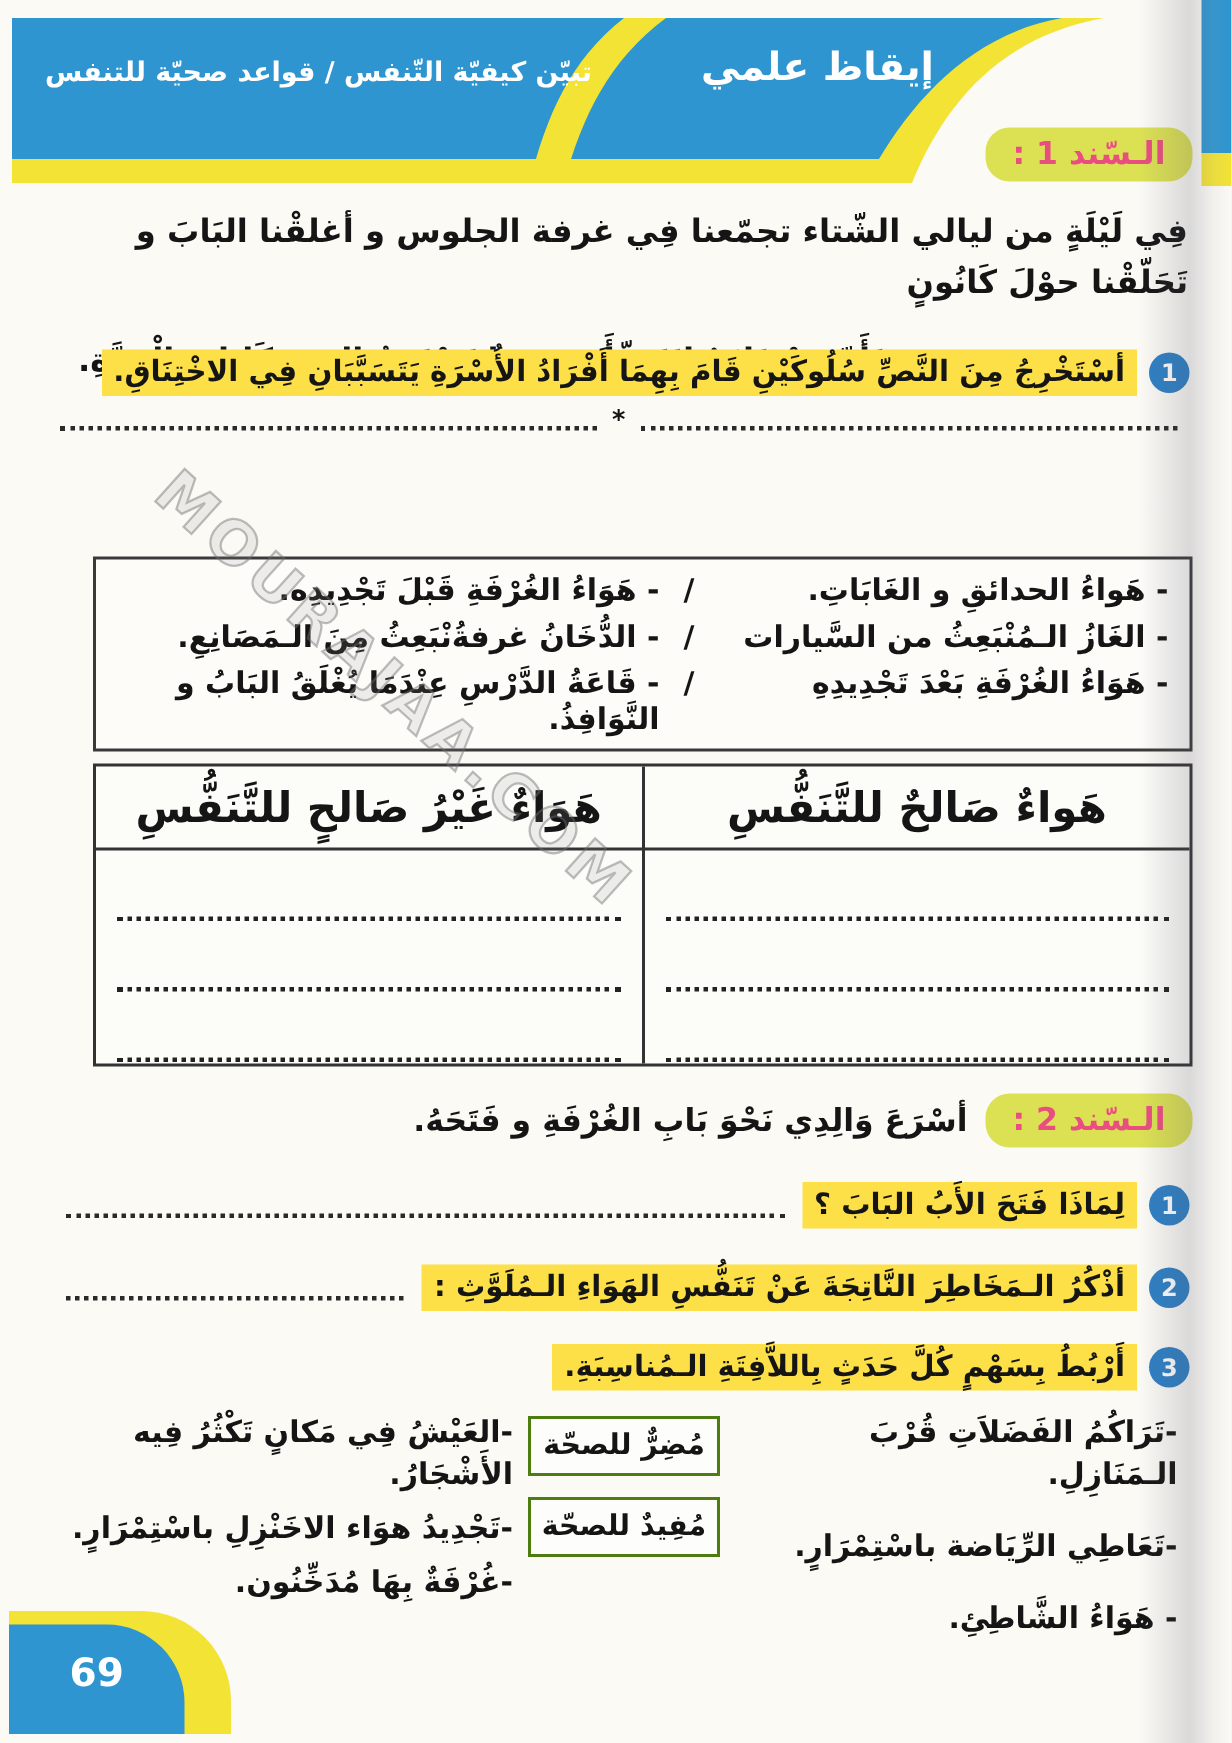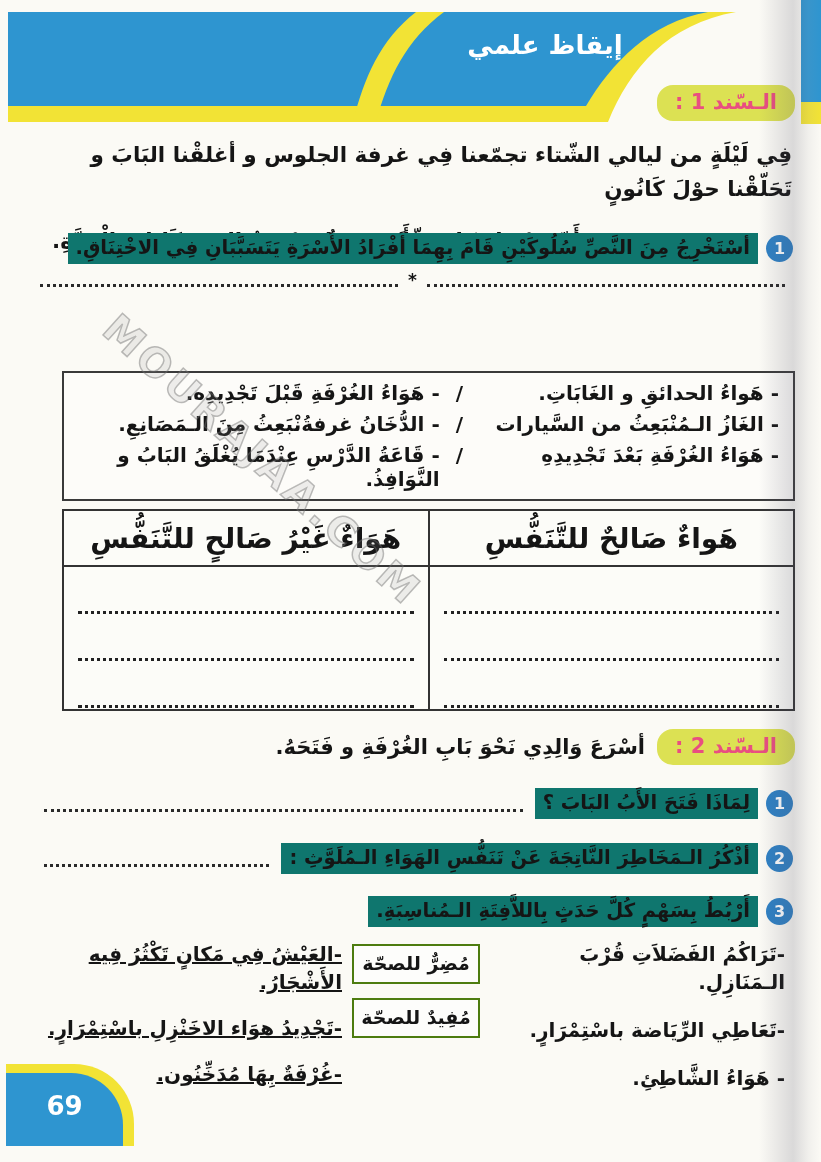--- a/index.html
+++ b/index.html
@@ -23,21 +23,21 @@
   #sanad1-pill{position:absolute; top:85px; right:26px;}
   
   .intro{position:absolute; top:138px; left:52px; width:740px; direction:rtl;
     font-size:21.5px; font-weight:bold; line-height:34px;}
   .intro .l1{text-align:right; margin-bottom:18px;}
   .intro .l2{text-align:left;}
   
   .qrow{position:absolute; left:40px; right:28px; display:flex; direction:rtl; align-items:center; gap:8px;}
   .qnum{flex:0 0 auto; width:27px; height:27px; border-radius:50%; background:#2e80c4; color:#fff;
     font-size:16px; font-weight:bold; display:flex; align-items:center; justify-content:center;}
-  .hl{background:#0f766e; padding:3px 8px 5px; font-size:19.5px; font-weight:bold; direction:rtl;}
+  .hl{background:#fde047; padding:3px 8px 5px; font-size:19.5px; font-weight:bold; direction:rtl;}
   .dotfill{flex:1; border-bottom:3px dotted #2a2a2a; height:14px; margin:0 4px;}
   #q1s1{top:233px;}
   .starline{position:absolute; top:272px; left:40px; right:36px; display:flex; align-items:flex-end; gap:10px;}
   .starline .seg{flex:1; border-bottom:3px dotted #2a2a2a; height:12px;}
   .star{font-size:17px; font-weight:bold; line-height:14px;}
   #q2s1{top:331px;}
   
   .items-box{position:absolute; left:62px; top:371px; width:733px; height:130px;
     border:2px solid #3a3a3a; direction:rtl; display:flex; flex-direction:column;
     justify-content:space-around; padding:4px 14px; box-sizing:border-box; background:rgba(255,255,255,0.45);}
@@ -58,43 +58,44 @@
   #q1s2{top:788px;}
   #q2s2{top:843px;}
   #q3s2{top:896px;}
   
   .matching{position:absolute; top:940px; left:42px; right:36px; display:flex; direction:rtl; justify-content:space-between;}
   .m-col{display:flex; flex-direction:column; direction:rtl; font-weight:bold;}
   .m-col.events-a{width:295px; text-align:right; font-size:20px; gap:20px; line-height:28px;}
   .m-col.labels{width:128px; gap:14px; margin-top:4px;}
   .label-box{border:2px solid #4d7c0f; padding:6px 6px 8px; text-align:center; font-size:19px;
     font-weight:bold; background:rgba(255,255,255,0.6);}
-  .m-col.events-b{width:300px; text-align:right; font-size:20px; gap:18px; line-height:28px;text-decoration:underline;}
-  
-  .page-badge-outer{position:absolute; left:6px; bottom:16px; width:128px; height:82px;
-    background:#f2e335; border-top-right-radius:60px;}
+  .m-col.events-b{width:300px; text-align:right; font-size:20px; gap:8px; line-height:28px;}
+  
+  .page-badge-outer{position:absolute; left:6px; bottom:6px; width:128px; height:82px;
+    background:#f2e335; border-top-right-radius:60px;padding-left:20px;}
   .page-badge-inner{position:absolute; left:0; bottom:0; width:117px; height:73px; background:#2e95d0;
     border-top-right-radius:52px; display:flex; align-items:center; justify-content:center;}
   .page-num{color:#fff; font-size:26px; font-weight:bold; padding-bottom:8px;}
   
   .watermark{position:absolute; left:125px; top:305px; transform:rotate(42deg); transform-origin:0 0;
     font-size:40px; font-weight:bold; letter-spacing:4px; white-space:nowrap; z-index:5; pointer-events:none;
     color:rgba(150,150,150,0.15); -webkit-text-stroke:1.5px rgba(110,110,110,0.45);}
 </style>
 </head>
 <body>
 
 <div class="page">
 
   <svg class="header-svg" width="797" height="110" viewBox="0 0 797 110">
     <path d="M0,0 H728 C660,12 622,56 600,110 H0 Z" fill="#f2e335"></path>
     <path d="M0,0 H700 C642,10 603,52 578,94 H0 Z" fill="#2e95d0"></path>
     <path d="M345,110 C356,66 372,28 408,0 H436 C398,28 380,66 368,110 Z" fill="#f2e335"></path>
   </svg>
   <div class="header-title header-subject">إيقاظ علمي</div>
+  <div class="header-title header-lesson">تبيّن كيفيّة التّنفس / قواعد صحيّة للتنفس</div>
   <div class="edge-strip-blue"></div>
   <div class="edge-strip-yellow"></div>
 
   <div class="sanad-pill" id="sanad1-pill">الـسّند 1 :</div>
 
   <div class="intro">
     <div class="l1">فِي لَيْلَةٍ من ليالي الشّتاء تجمّعنا فِي غرفة الجلوس و أغلقْنا البَابَ و تَحَلّقْنا حوْلَ كَانُونٍ</div>
     <div class="l2">تَأَجّجَتْ نَارُهُ لنَتَدَفّأَ و بقينا نَسْتَمِعُ إلى حِكَايَاتِ الْجَدَّةِ.</div>
   </div>
 

